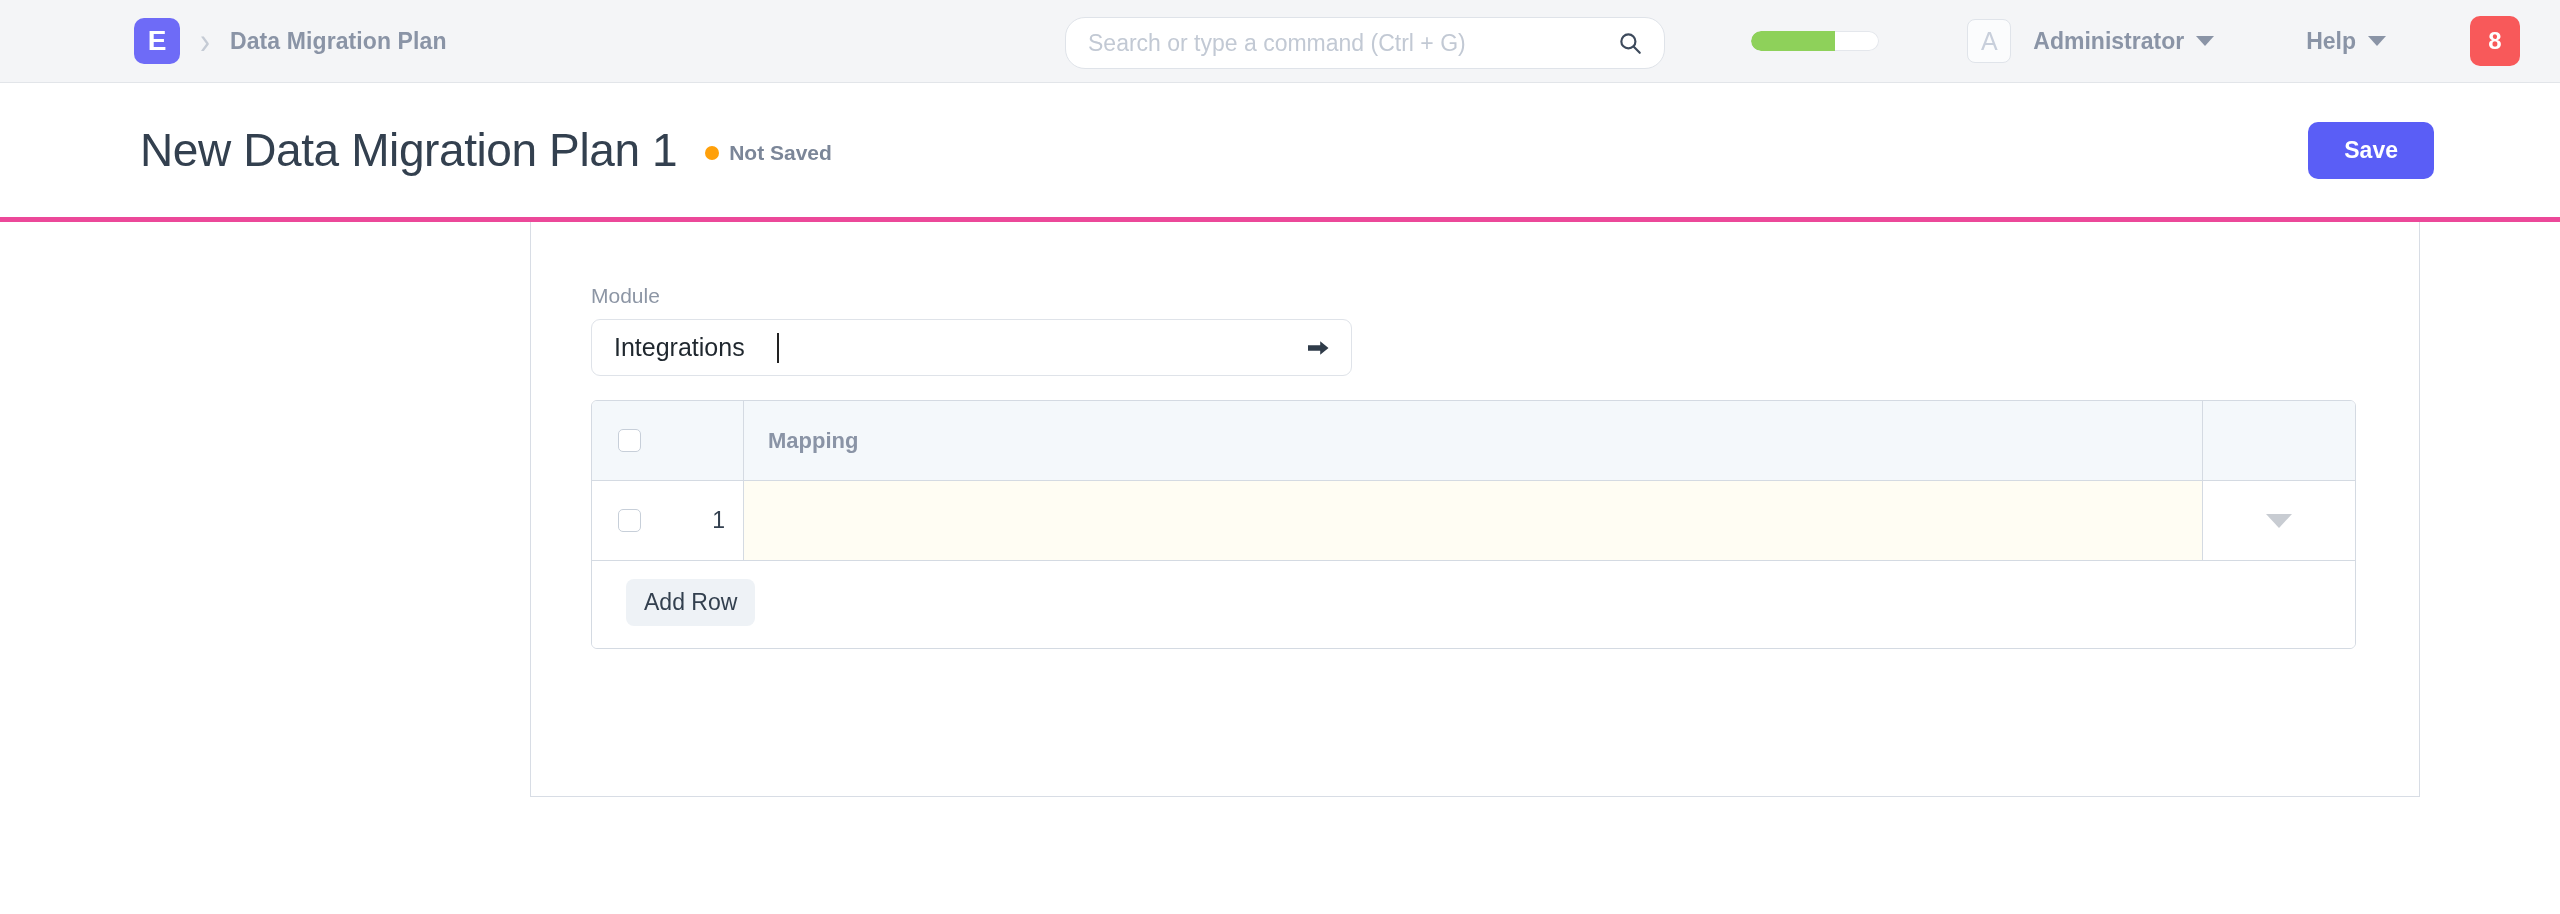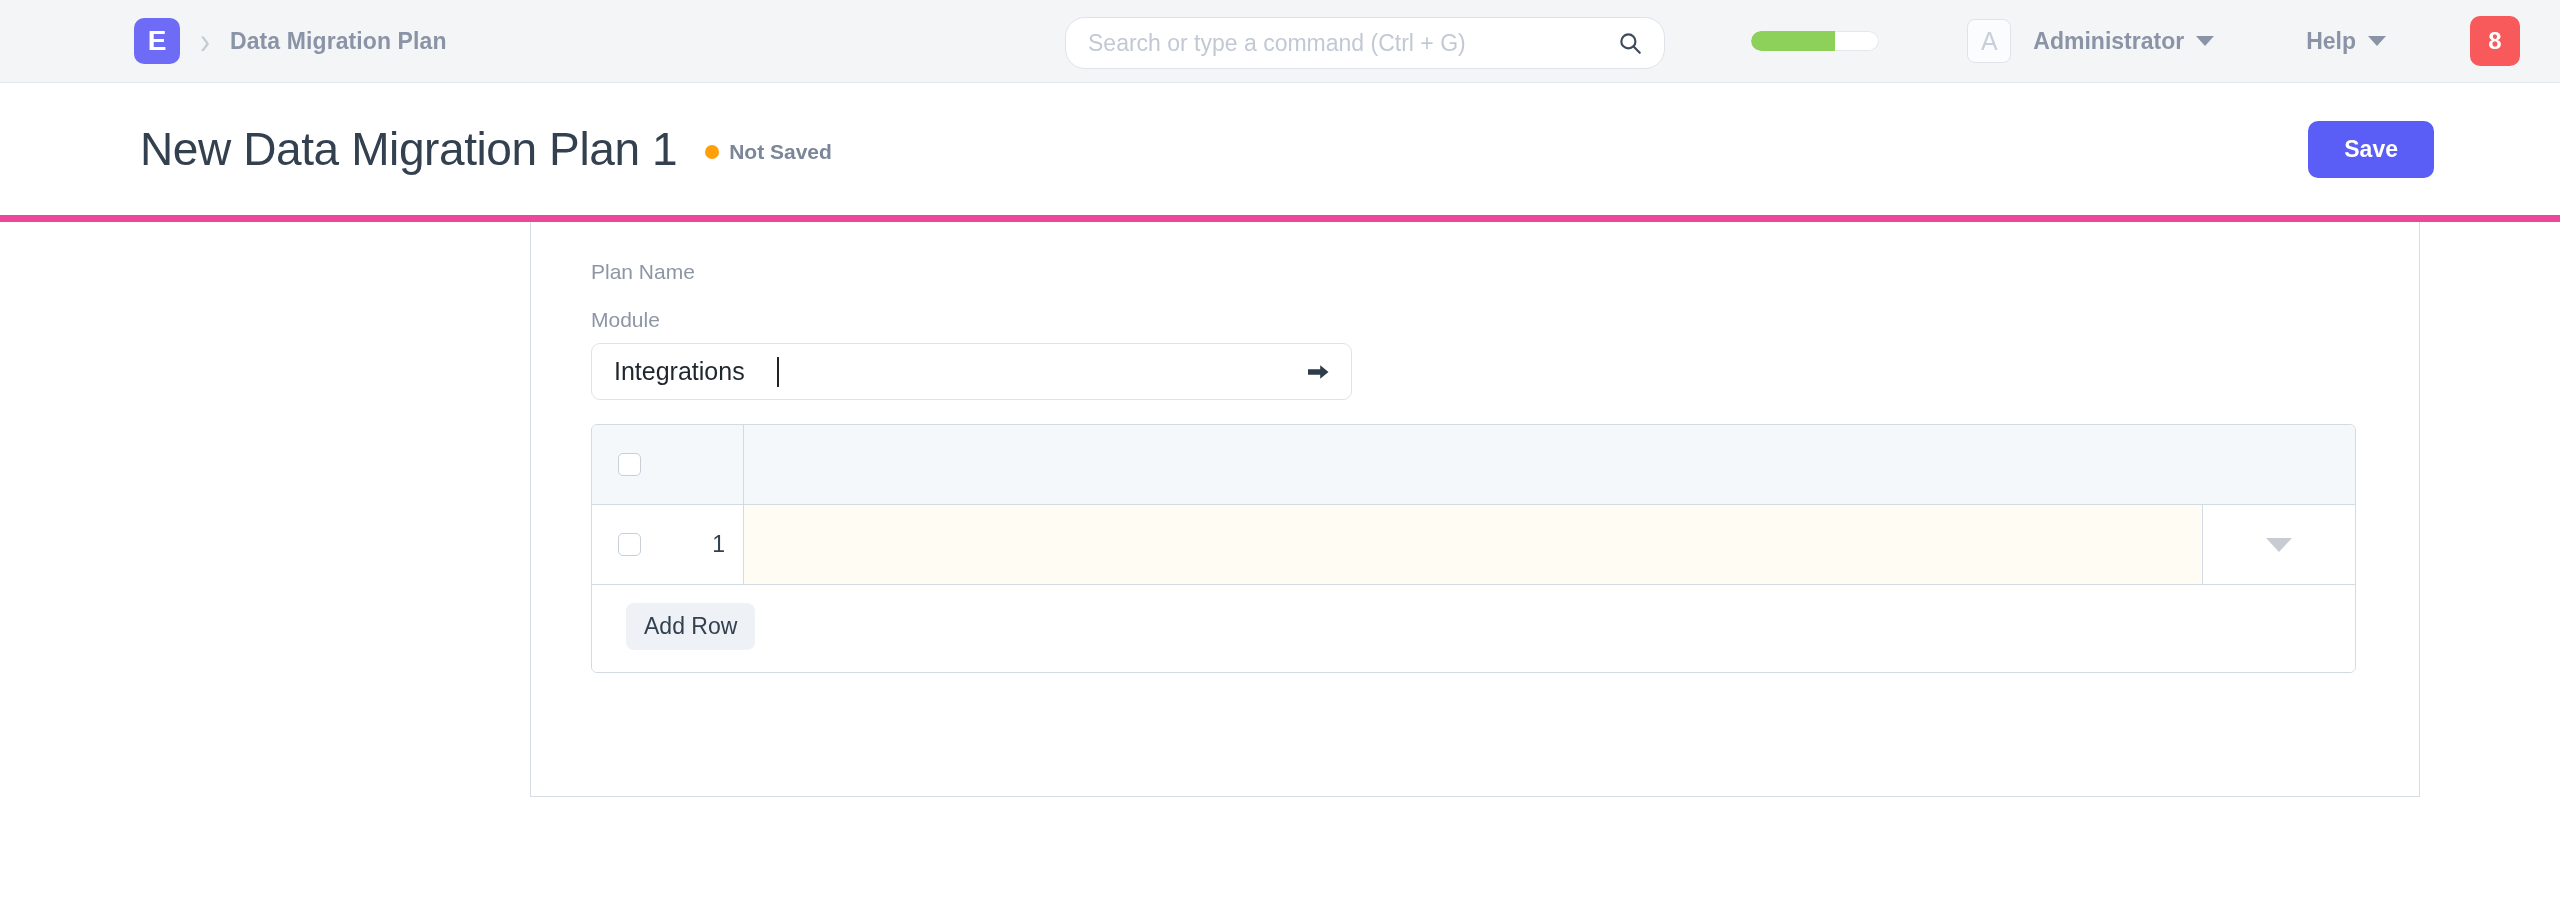--- a/index.html
+++ b/index.html
@@ -149,21 +149,21 @@
     align-items: center;
     justify-content: center;
     margin-left: 78px;
     cursor: pointer;
   }
 
   
   .page-head {
     height: 139px;
     background: #ffffff;
-    border-bottom: 7px solid #ec4899;
+    border-bottom: 5px solid #ec4899;
     display: flex;
     align-items: center;
     padding: 0 126px 0 140px;
   }
   .page-title {
     font-size: 46px;
     font-weight: 400;
     color: #33404f;
     letter-spacing: -0.4px;
     white-space: nowrap;
@@ -393,41 +393,43 @@
     <span class="indicator-dot"></span>
     <span class="indicator-label">Not Saved</span>
   </div>
   <button class="save-btn">Save</button>
 </div>
 
 <div class="page-body">
   <div class="form-card">
 
     <div class="field-block">
-      <div class="field-label">Plan Name</div>
     </div>
 
     <div class="field-block">
       <div class="field-label">Module</div>
       <div class="link-field-wrap">
         <input class="field-input" value="Integrations" style="">
         <span class="caret-text"></span>
         <span class="link-arrow">
           <svg width="24" height="22" viewBox="0 0 24 22">
             <path d="M2 8.2h12.2V4.2L22.5 11l-8.3 6.8v-4H2z" fill="#2f3b49"></path>
           </svg>
         </span>
       </div>
     </div>
 
     <div class="grid">
       <div class="grid-row grid-head">
         <div class="cell-check">
           <span class="chk"></span>
         </div>
+        <div class="cell-mapping">
+          <span class="col-title">Mapping</span>
+        </div>
         <div class="cell-actions"></div>
       </div>
 
       <div class="grid-row grid-body">
         <div class="cell-check">
           <span class="chk"></span>
           <span class="idx">1</span>
         </div>
         <div class="cell-mapping"></div>
         <div class="cell-actions">

